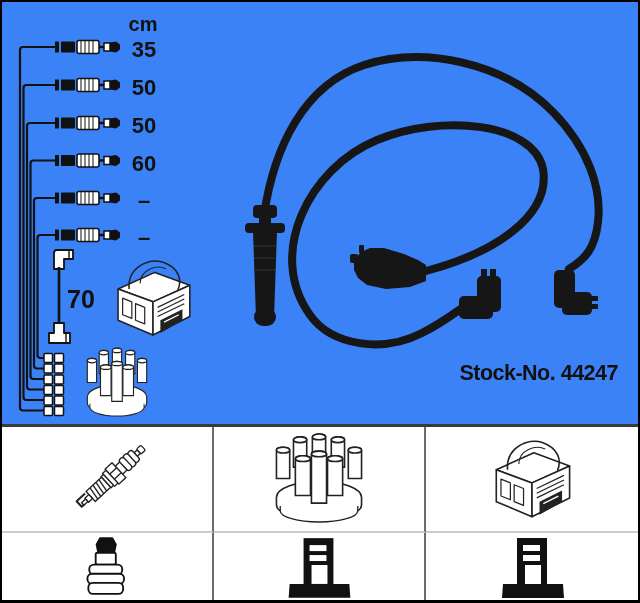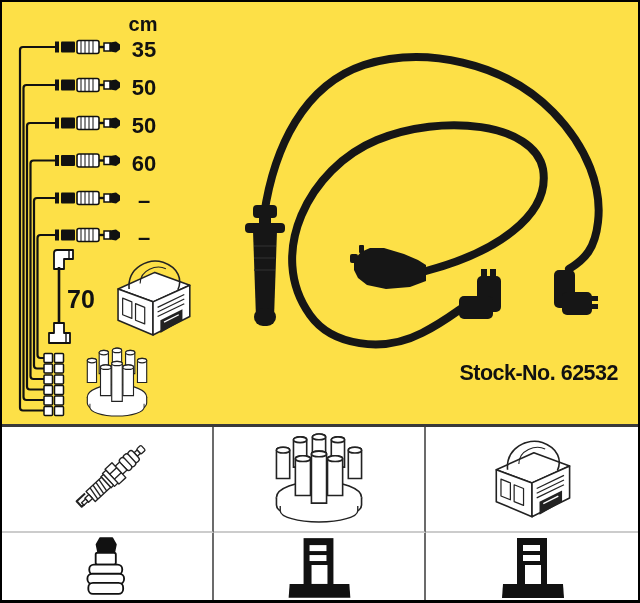--- a/index.html
+++ b/index.html
@@ -1,17 +1,17 @@
 <!DOCTYPE html>
 <html><head>
 <meta charset="utf-8">
 <style>
   html,body{margin:0;padding:0;background:#e8e8e8;}
   .frame{position:relative;width:640px;height:603px;box-sizing:border-box;
-    background:#fde047;border:2px solid #000;border-bottom-width:3px;overflow:hidden;
+    background:#3b82f6;border:2px solid #000;border-bottom-width:3px;overflow:hidden;
     font-family:"Liberation Sans",sans-serif;}
   .diagram{position:absolute;left:0;top:0;}
   .partnums{position:absolute;right:20px;top:359px;text-align:right;color:#111;line-height:1.15;}
   .partnums .code{font-size:28px;font-weight:bold;letter-spacing:-1px;}
   .partnums .stock{font-size:21.5px;font-weight:bold;letter-spacing:-.5px;}
   .spec-table{position:absolute;left:0;top:422px;width:636px;height:176px;
     display:grid;grid-template-columns:1fr 1fr 1fr;grid-template-rows:106px 1fr;
     border-top:3px solid #3a3a3a;background:#fff;}
   .cell{display:flex;align-items:center;justify-content:center;
     border-right:2px solid #6b6b6b;border-bottom:2px solid #ccc;overflow:hidden;}
@@ -183,21 +183,21 @@
       <g>
         <rect x="552" y="268" width="21" height="38" rx="5"></rect>
         <rect x="560" y="290" width="30" height="23" rx="5"></rect>
         <rect x="588" y="294" width="8" height="5"></rect>
         <rect x="588" y="302" width="8" height="5"></rect>
       </g>
     </g>
   </svg>
 
   <div class="partnums">
-    <div class="stock">Stock-No. 62532</div>
+    <div class="stock">Stock-No. 44247</div>
   </div>
 
   <div class="spec-table">
     <div class="cell">
       <svg width="211" height="102" viewBox="0 0 211 102">
         <g transform="translate(108,51) rotate(47) scale(0.68)" stroke="#222" stroke-width="2" fill="#fff" stroke-linejoin="round">
           <rect x="-5" y="-68" width="10" height="9" rx="2"></rect>
           <rect x="-3.5" y="-59" width="7" height="6"></rect>
           <rect x="-10" y="-53" width="20" height="9" rx="4"></rect>
           <rect x="-11" y="-45" width="22" height="9" rx="4"></rect>

